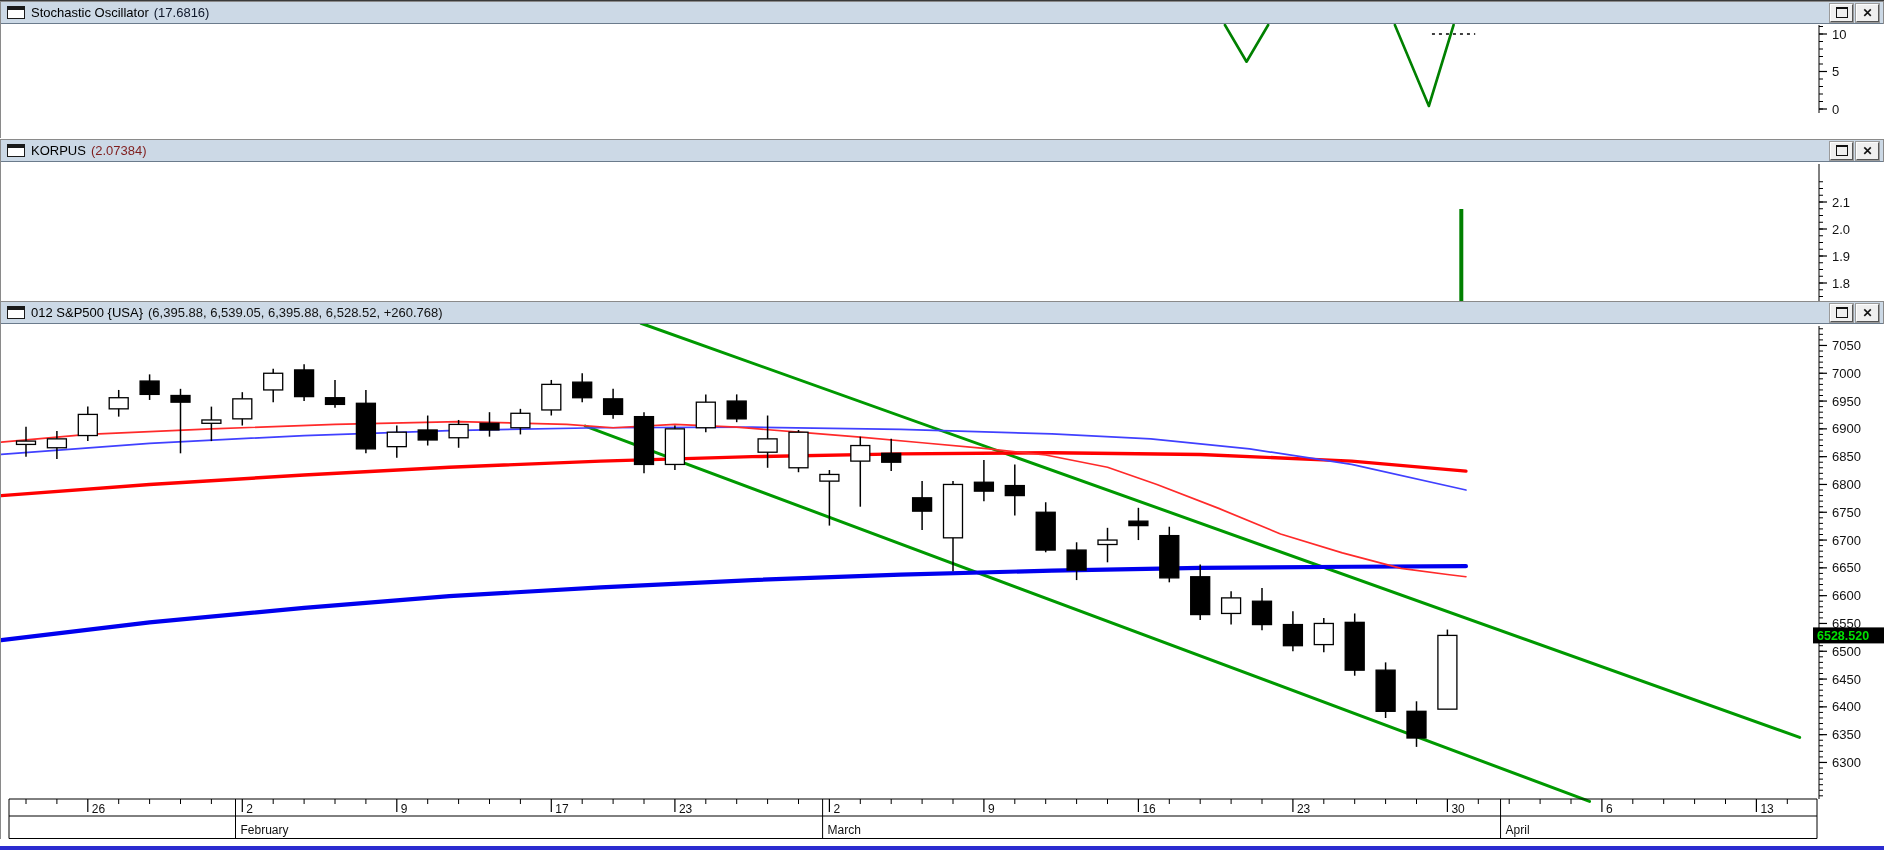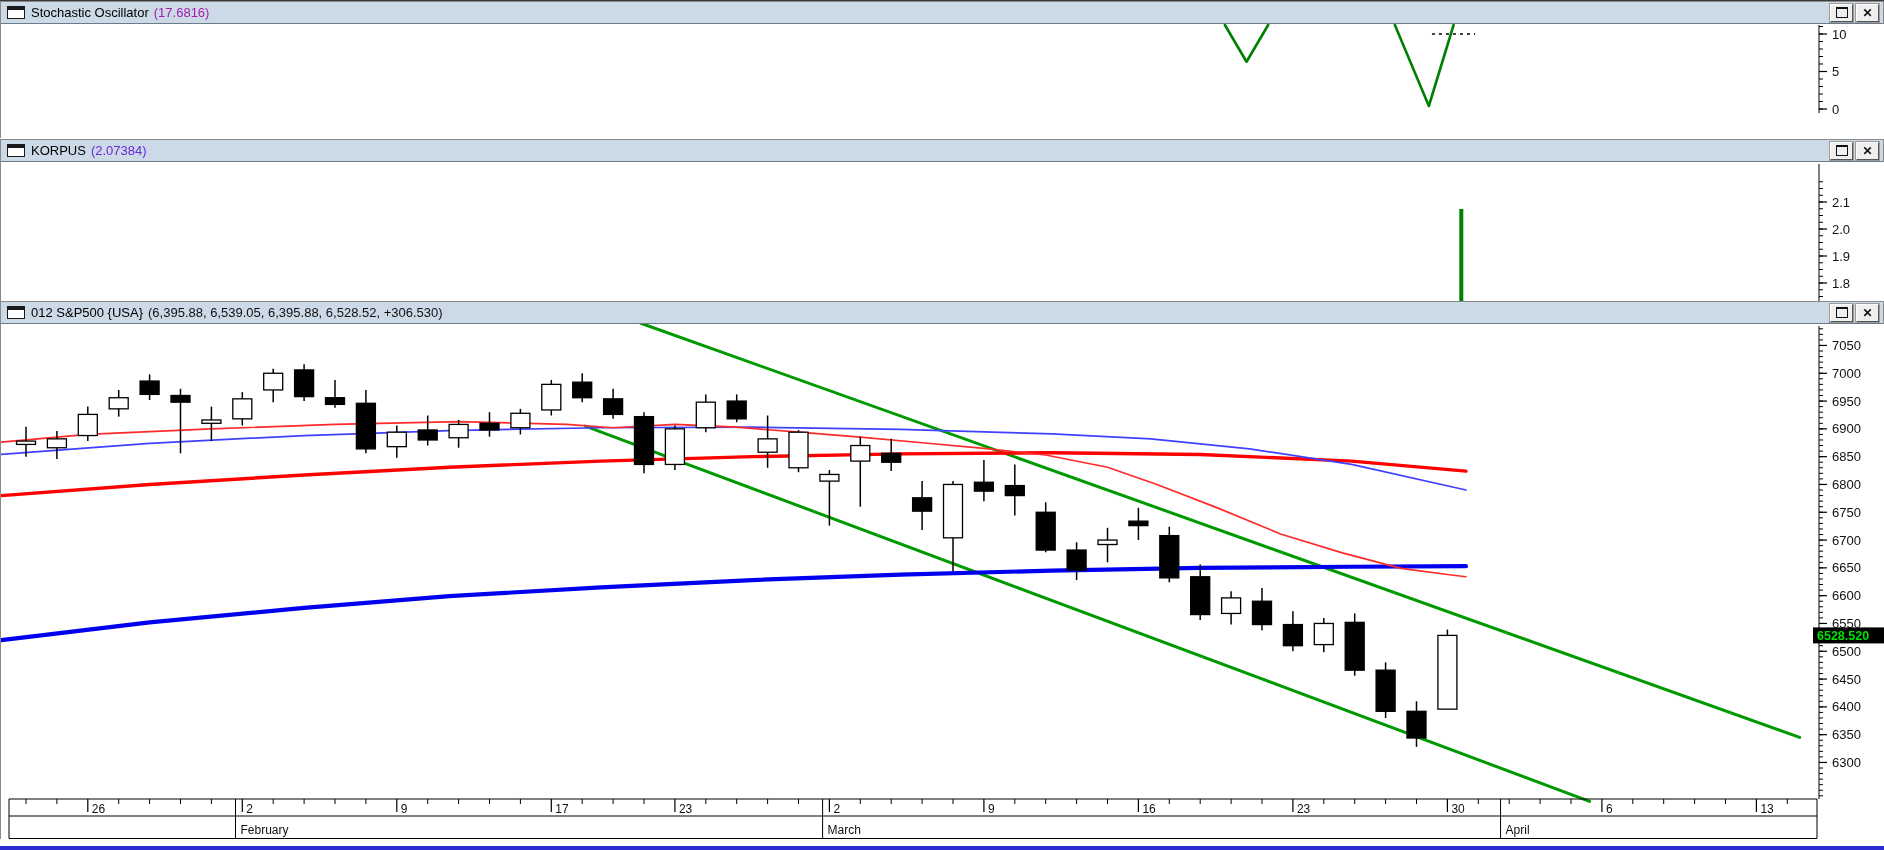--- a/index.html
+++ b/index.html
@@ -26,21 +26,21 @@
 </style>
 </head>
 <body>
 
 <div id="root">
 
   <section class="panel" style="top:0;height:137px;">
     <div class="titlebar">
       <span class="wicon"></span>
       <span class="ptitle">Stochastic Oscillator</span>
-      <span class="pvalue" style="color: #a21caf; text-align: center;">(17.6816)</span>
+      <span class="pvalue" style="color: #0f172a; text-align: center;">(17.6816)</span>
       <span class="spacer"></span>
       <button class="wbtn">
           <span class="maxglyph"></span>
         </button>
       <button class="wbtn">
           <span>✕</span>
         </button>
     </div>
     <svg class="plot" id="svg-stoch" width="1884" height="114">
         <g transform="translate(0,-23)">
@@ -67,21 +67,21 @@
           <polyline points="1393.87,24 1427.86,105 1452.58,24" fill="none" stroke="#008000" stroke-width="2.6" stroke-linejoin="round" stroke-linecap="round"></polyline>
           <line x1="1430.95" y1="33" x2="1474.2099999999998" y2="33" stroke="#000000" stroke-width="1.6" stroke-dasharray="3,4"></line>
         </g>
       </svg>
   </section>
 
   <section class="panel" style="top:138px;height:216px;">
     <div class="titlebar">
       <span class="wicon"></span>
       <span class="ptitle">KORPUS</span>
-      <span class="pvalue" style="color: #6d28d9;">(2.07384)</span>
+      <span class="pvalue" style="color: #7f1d1d;">(2.07384)</span>
       <span class="spacer"></span>
       <button class="wbtn">
           <span class="maxglyph"></span>
         </button>
       <button class="wbtn">
           <span>✕</span>
         </button>
     </div>
     <svg class="plot" id="svg-korpus" width="1884" height="146">
         <g transform="translate(0,-160)">
@@ -162,21 +162,21 @@
           <line x1="1442.8999999999999" y1="303.95" x2="1449.8999999999999" y2="303.95" stroke="#009900" stroke-width="2"></line>
           <line x1="1460.305" y1="207.02000000000007" x2="1460.305" y2="306" stroke="#008000" stroke-width="4"></line>
         </g>
       </svg>
   </section>
 
   <section class="panel" style="top:300px;height:538px;">
     <div class="titlebar">
       <span class="wicon"></span>
       <span class="ptitle">012 S&amp;P500 {USA}</span>
-      <span class="pvalue" style="color: rgb(17, 17, 17);">(6,395.88, 6,539.05, 6,395.88, 6,528.52, +306.530)</span>
+      <span class="pvalue" style="color: rgb(17, 17, 17);">(6,395.88, 6,539.05, 6,395.88, 6,528.52, +260.768)</span>
       <span class="spacer"></span>
       <button class="wbtn">
           <span class="maxglyph"></span>
         </button>
       <button class="wbtn">
           <span>✕</span>
         </button>
     </div>
     <svg class="plot" id="svg-main" width="1884" height="515">
         <g transform="translate(0,-330)">

